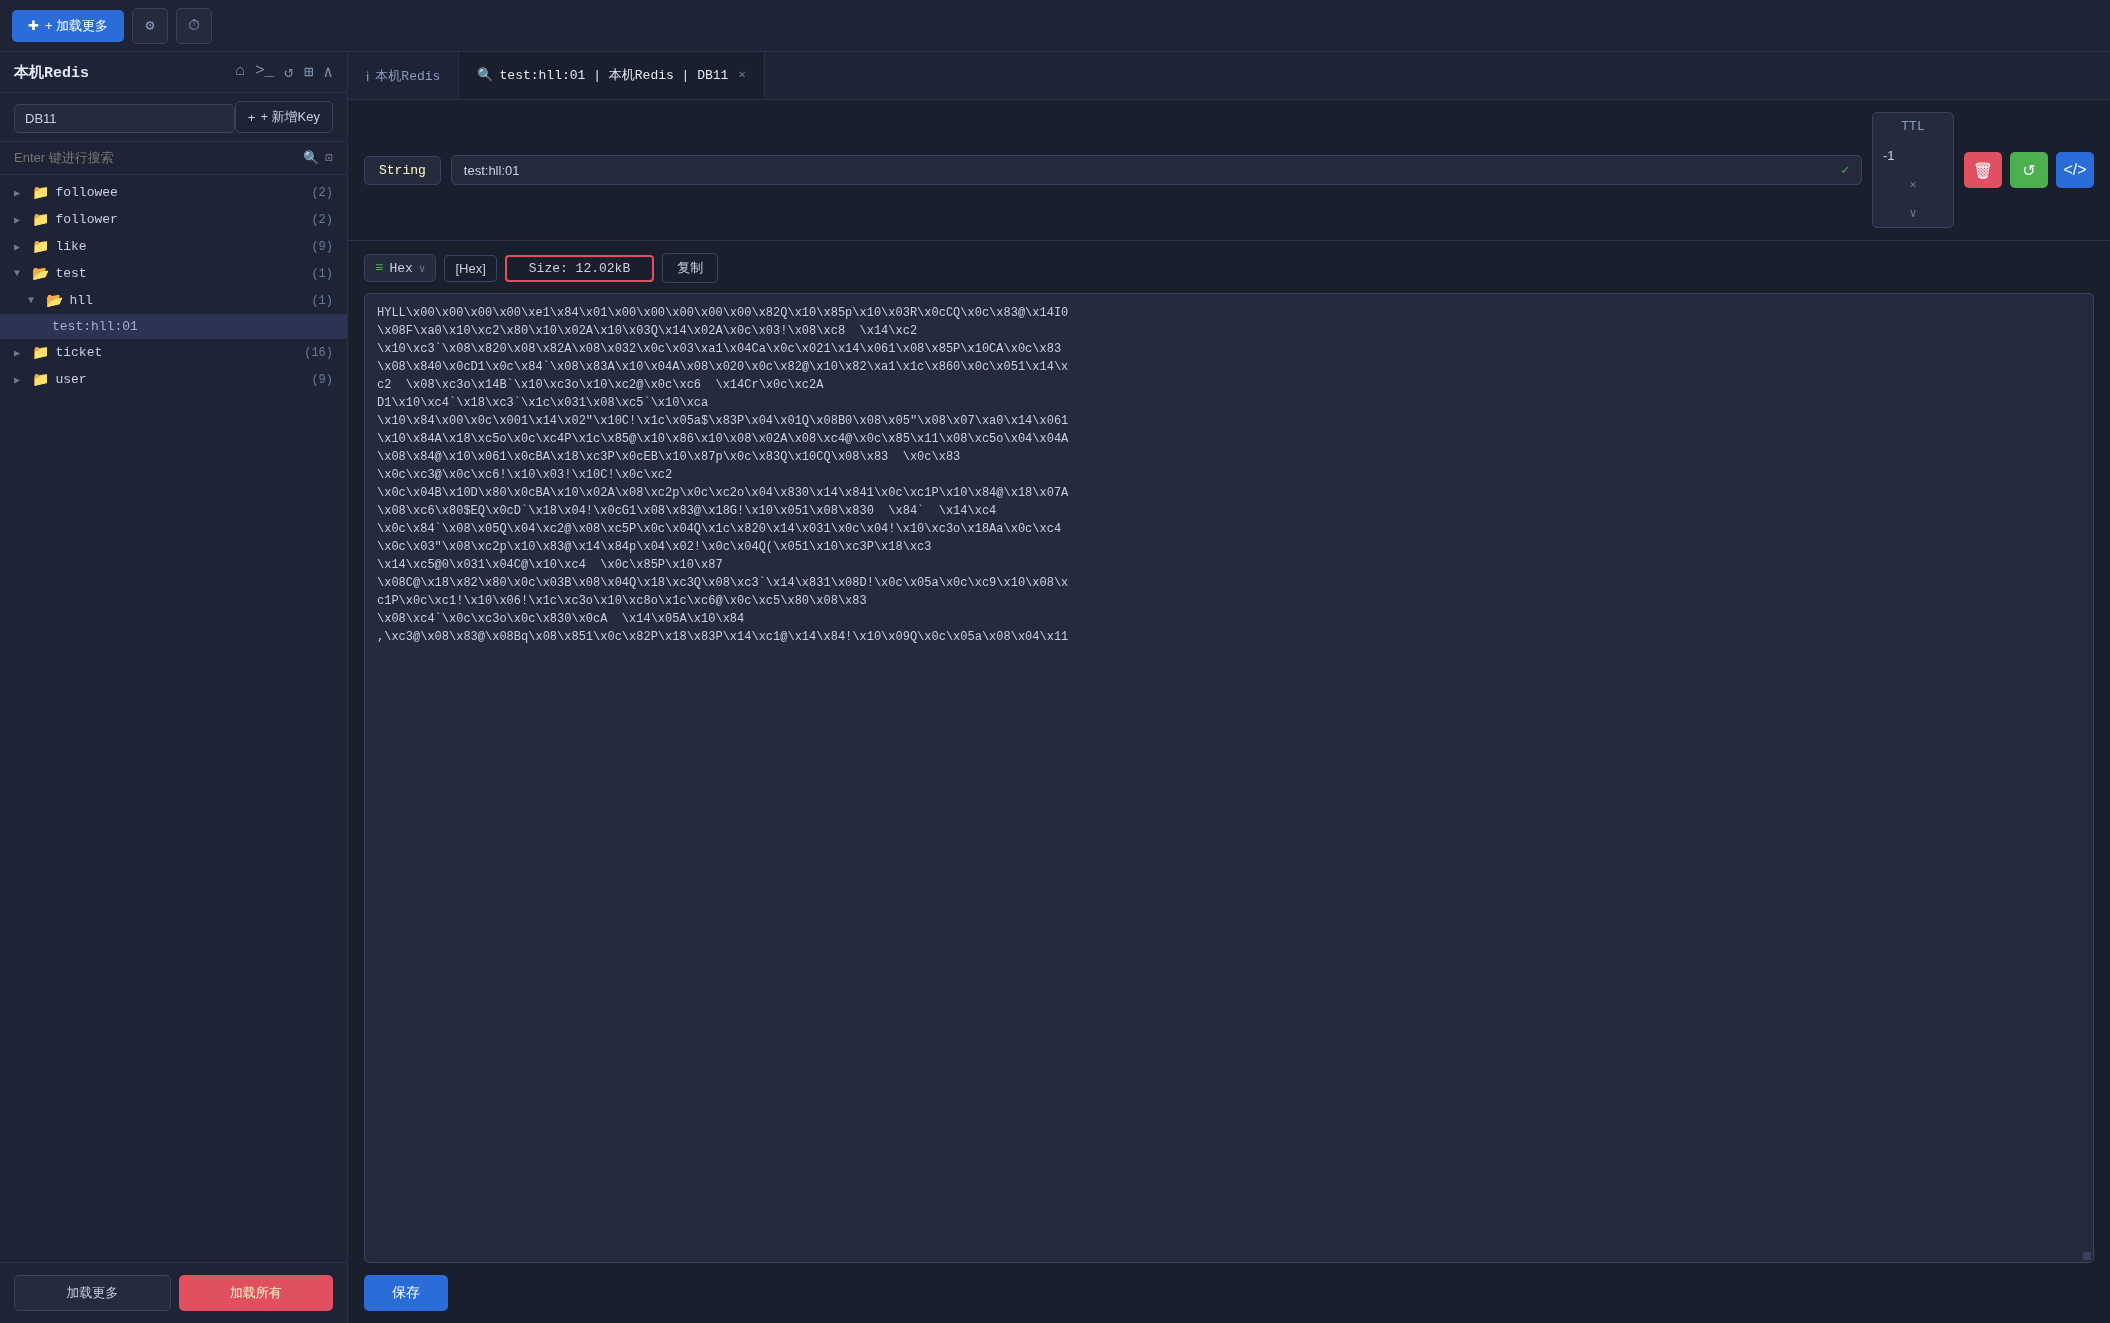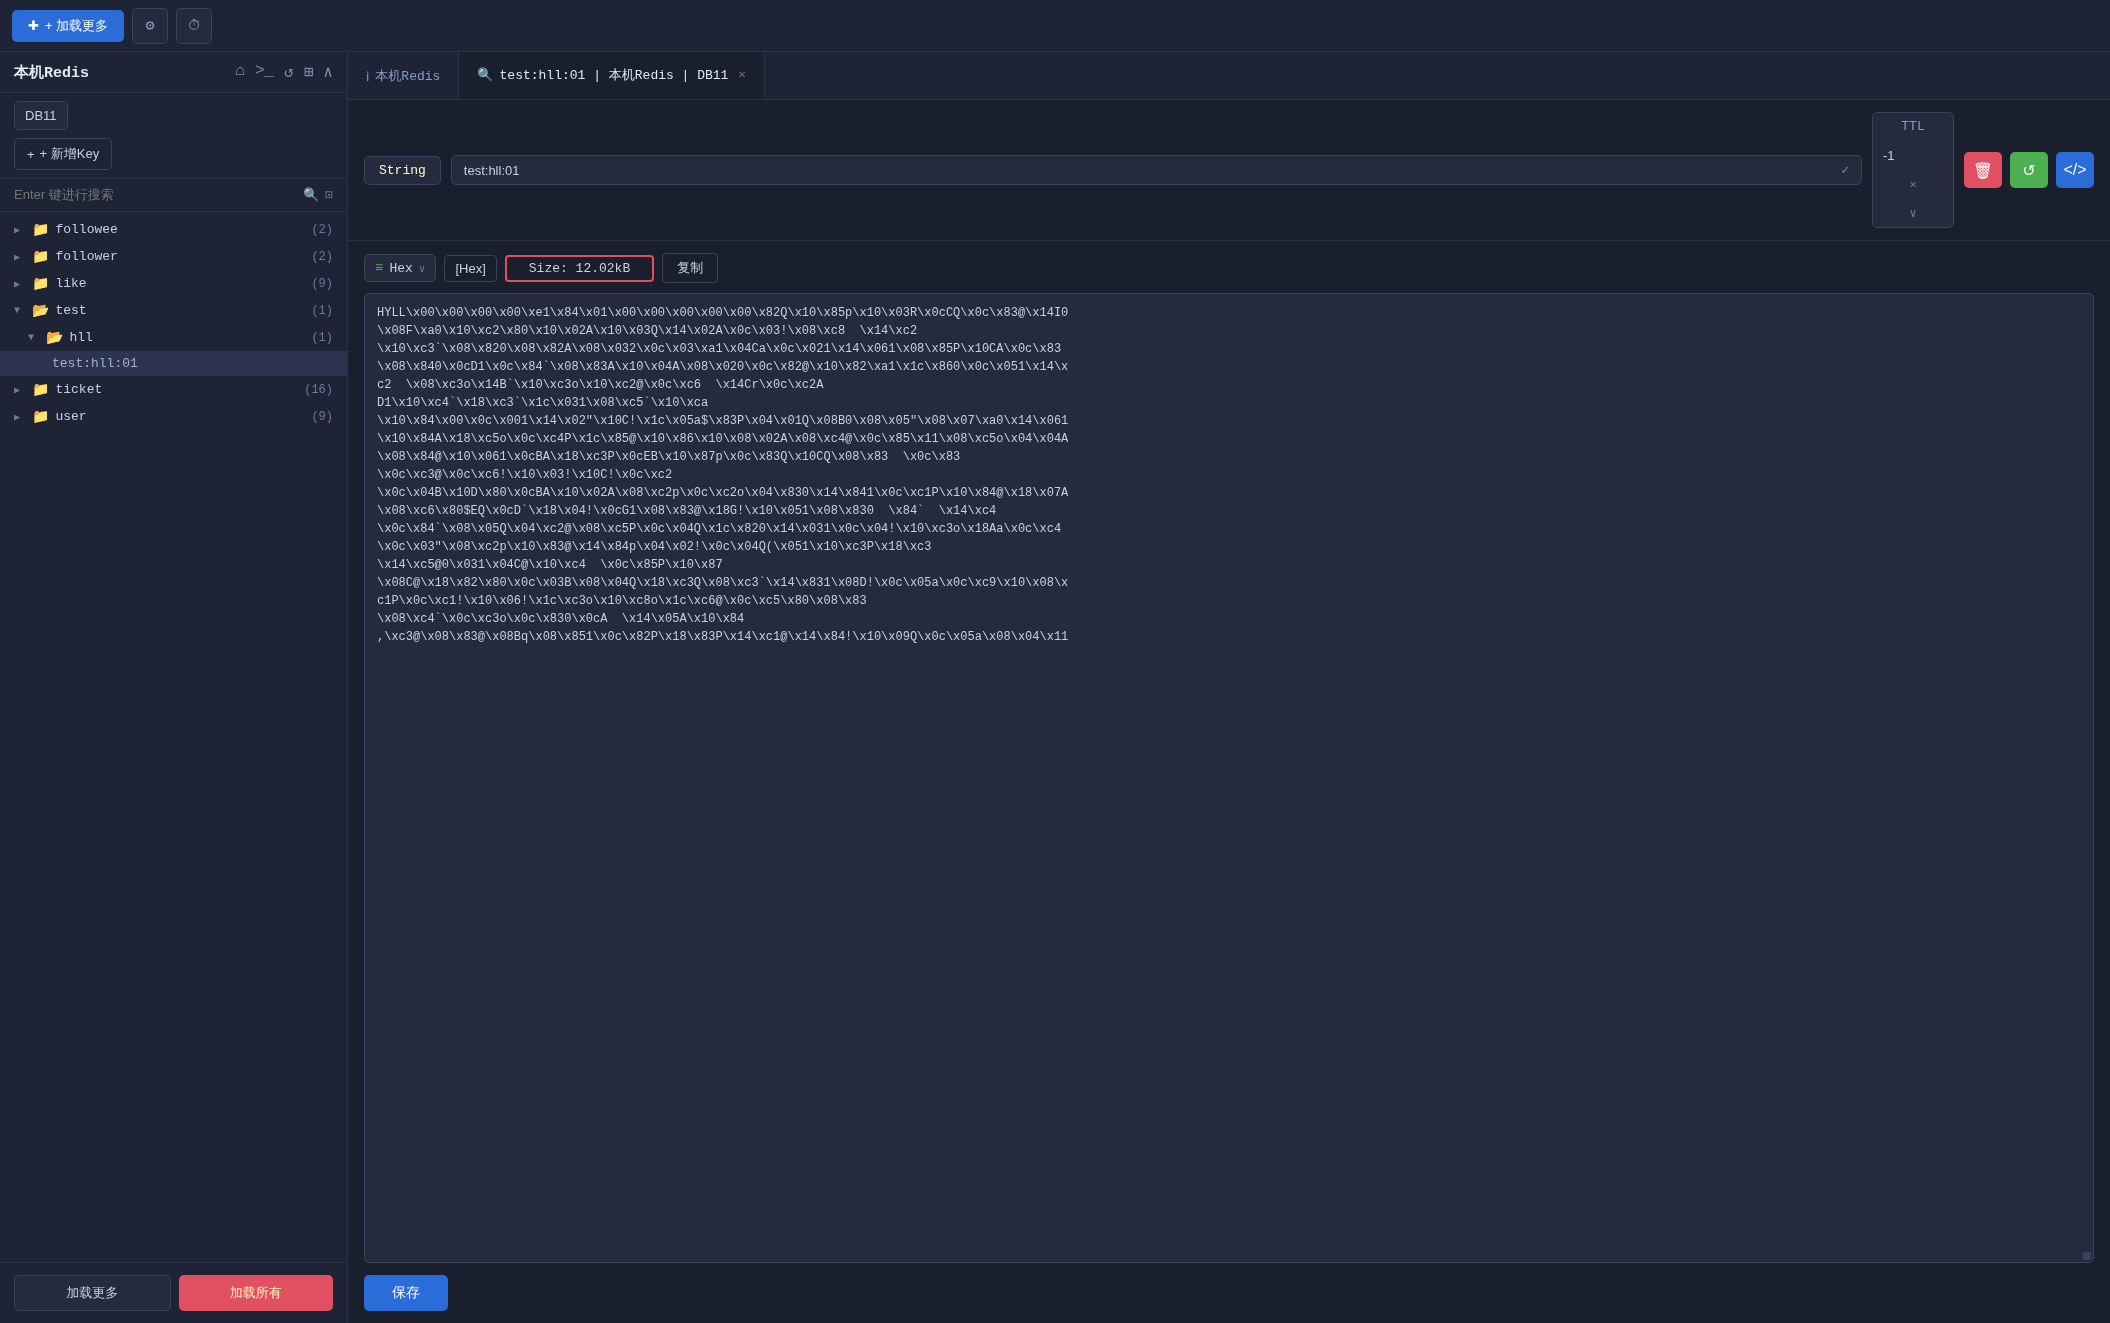--- a/index.html
+++ b/index.html
@@ -81,25 +81,23 @@
     }
     .sidebar-icons {
       display: flex;
       gap: 10px;
       color: #7a8baa;
       font-size: 16px;
     }
     .sidebar-icons span { cursor: pointer; }
     .db-row {
       display: flex;
-      align-items: flex-start;
-      gap: 8px;
+      align-items: flex-end;
       padding: 8px 14px;
       border-bottom: 1px solid #2a3048;
-      flex-direction: column;
     }
     .db-select {
       background: #252b3d;
       border: 1px solid #3a4260;
       border-radius: 5px;
       color: #c8d0e0;
       padding: 6px 10px;
       font-size: 13px;
       flex: 1;
       cursor: pointer;

